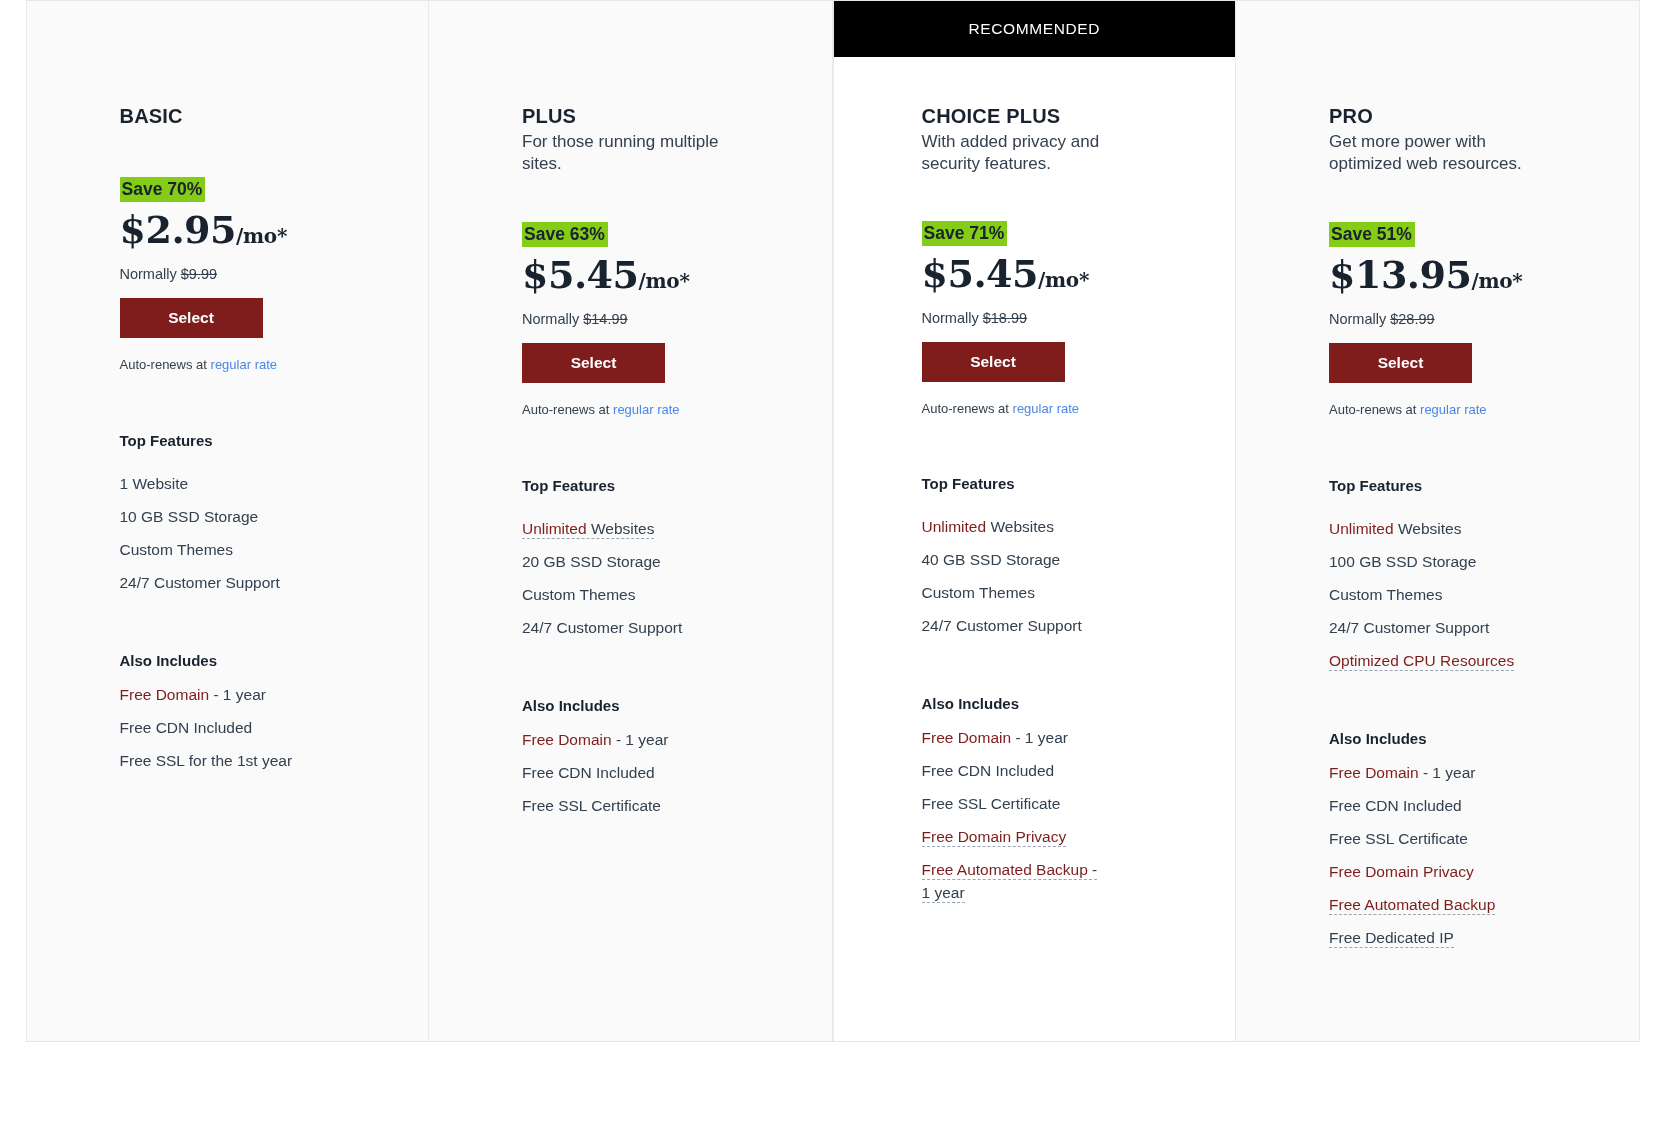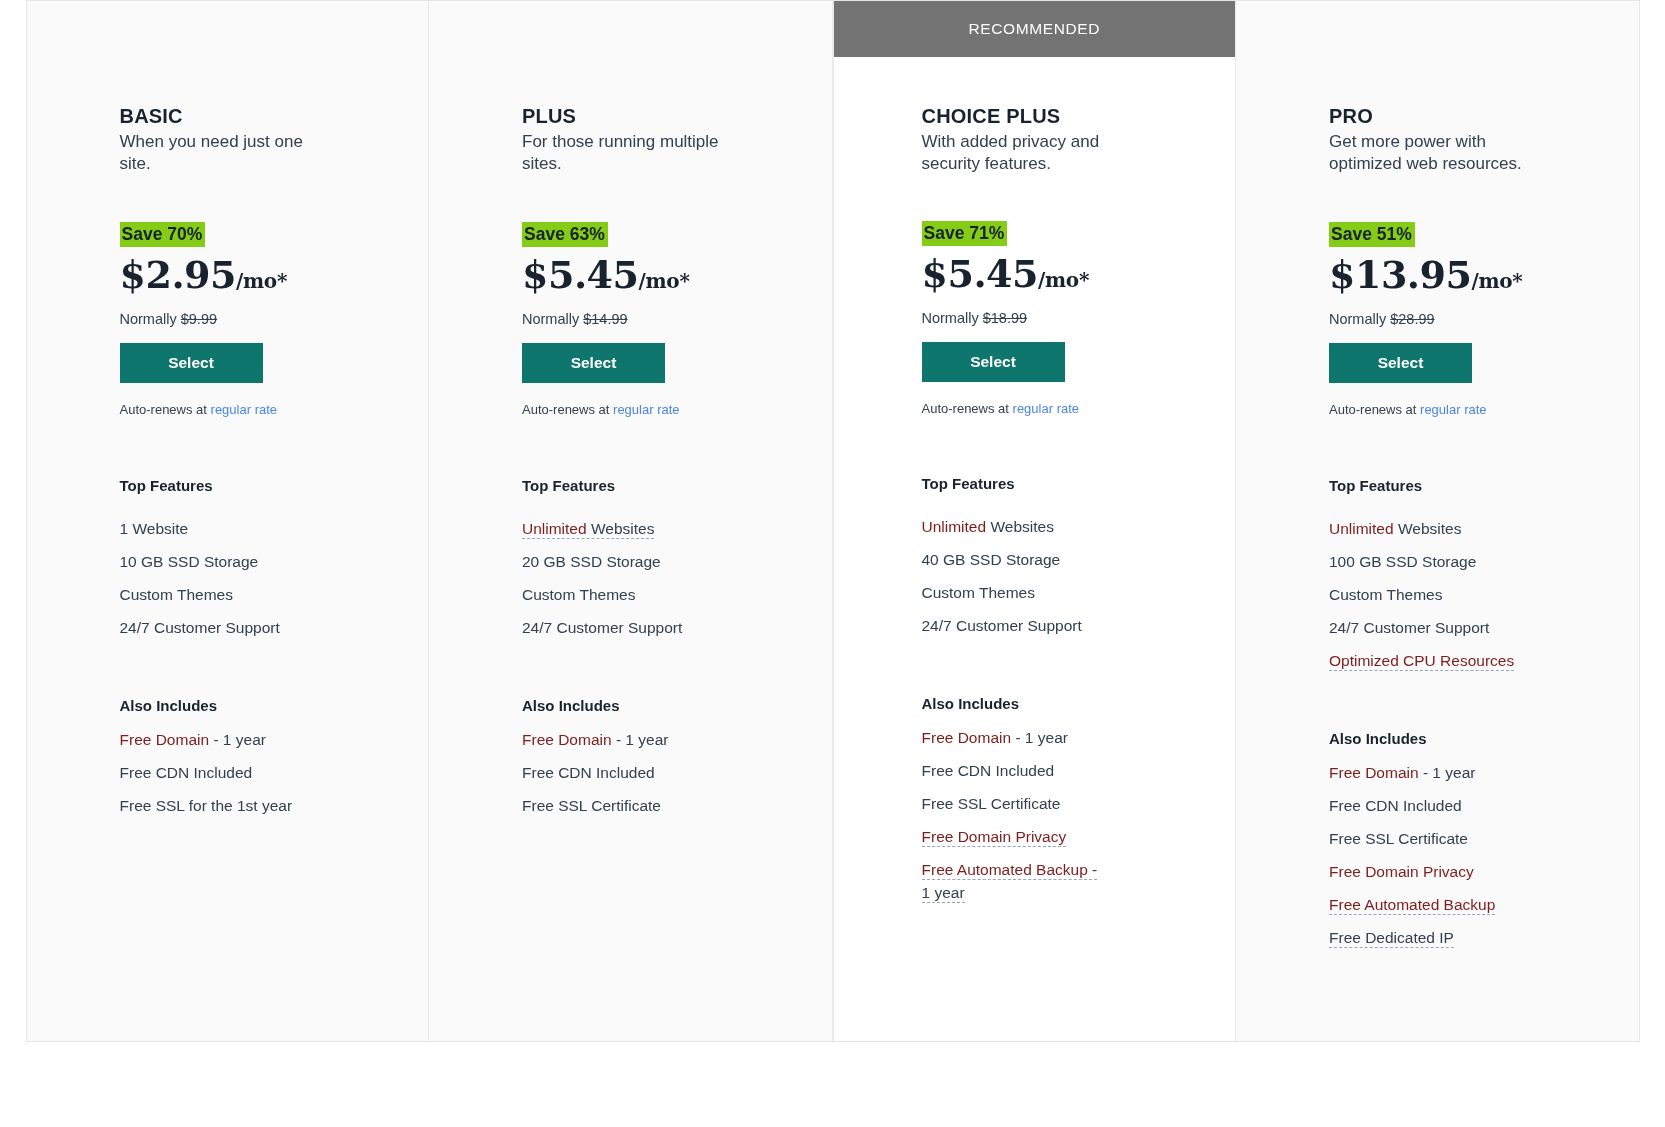--- a/index.html
+++ b/index.html
@@ -62,21 +62,21 @@
   }
   .plan:first-child { border-left: 1px solid #e9e9e9; }
   .plan.featured {
     background: #ffffff;
     border-left: 1px solid #e9e9e9;
     border-right: 1px solid #e9e9e9;
   }
 
   .ribbon {
     height: 56px;
-    background: #737373;
+    background: #000000;
     color: #ffffff;
     display: flex;
     align-items: center;
     justify-content: center;
     font-size: 15.5px;
     letter-spacing: 0.6px;
   }
   .ribbon-spacer { height: 56px; }
 
   .plan-body {
@@ -136,21 +136,21 @@
     color: #33404f;
     line-height: 18px;
   }
   .normally .struck { text-decoration: line-through; }
 
   .select-btn {
     display: block;
     margin-top: 15px;
     width: 143px;
     height: 40px;
-    background: #0f766e;
+    background: #7f1d1d;
     color: #ffffff;
     border: none;
     font-family: "Liberation Sans", sans-serif;
     font-size: 15.5px;
     font-weight: bold;
     cursor: pointer;
     line-height: 40px;
     text-align: center;
     padding: 0;
   }
@@ -204,21 +204,20 @@
 
 <div class="page">
 
 
   <div class="plans">
       <div class="plan">
         <div class="ribbon-spacer"></div>
         <div class="plan-body">
           <div class="plan-inner">
             <div class="plan-name">BASIC</div>
-            <div class="plan-tagline">When you need just one site.</div>
             <div class="price-block">
               <div><span class="save-badge">Save 70%</span></div>
               <div class="price"><span>$2.95</span><span class="per">/mo*</span></div>
               <div class="normally"><span>Normally </span><span class="struck">$9.99</span></div>
               <button class="select-btn">Select</button>
               <div class="autorenew"><span>Auto-renews at </span><a>regular rate</a></div>
             </div>
             <div class="features">
               <div class="section-head">Top Features</div>
               <div class="feat-list">

